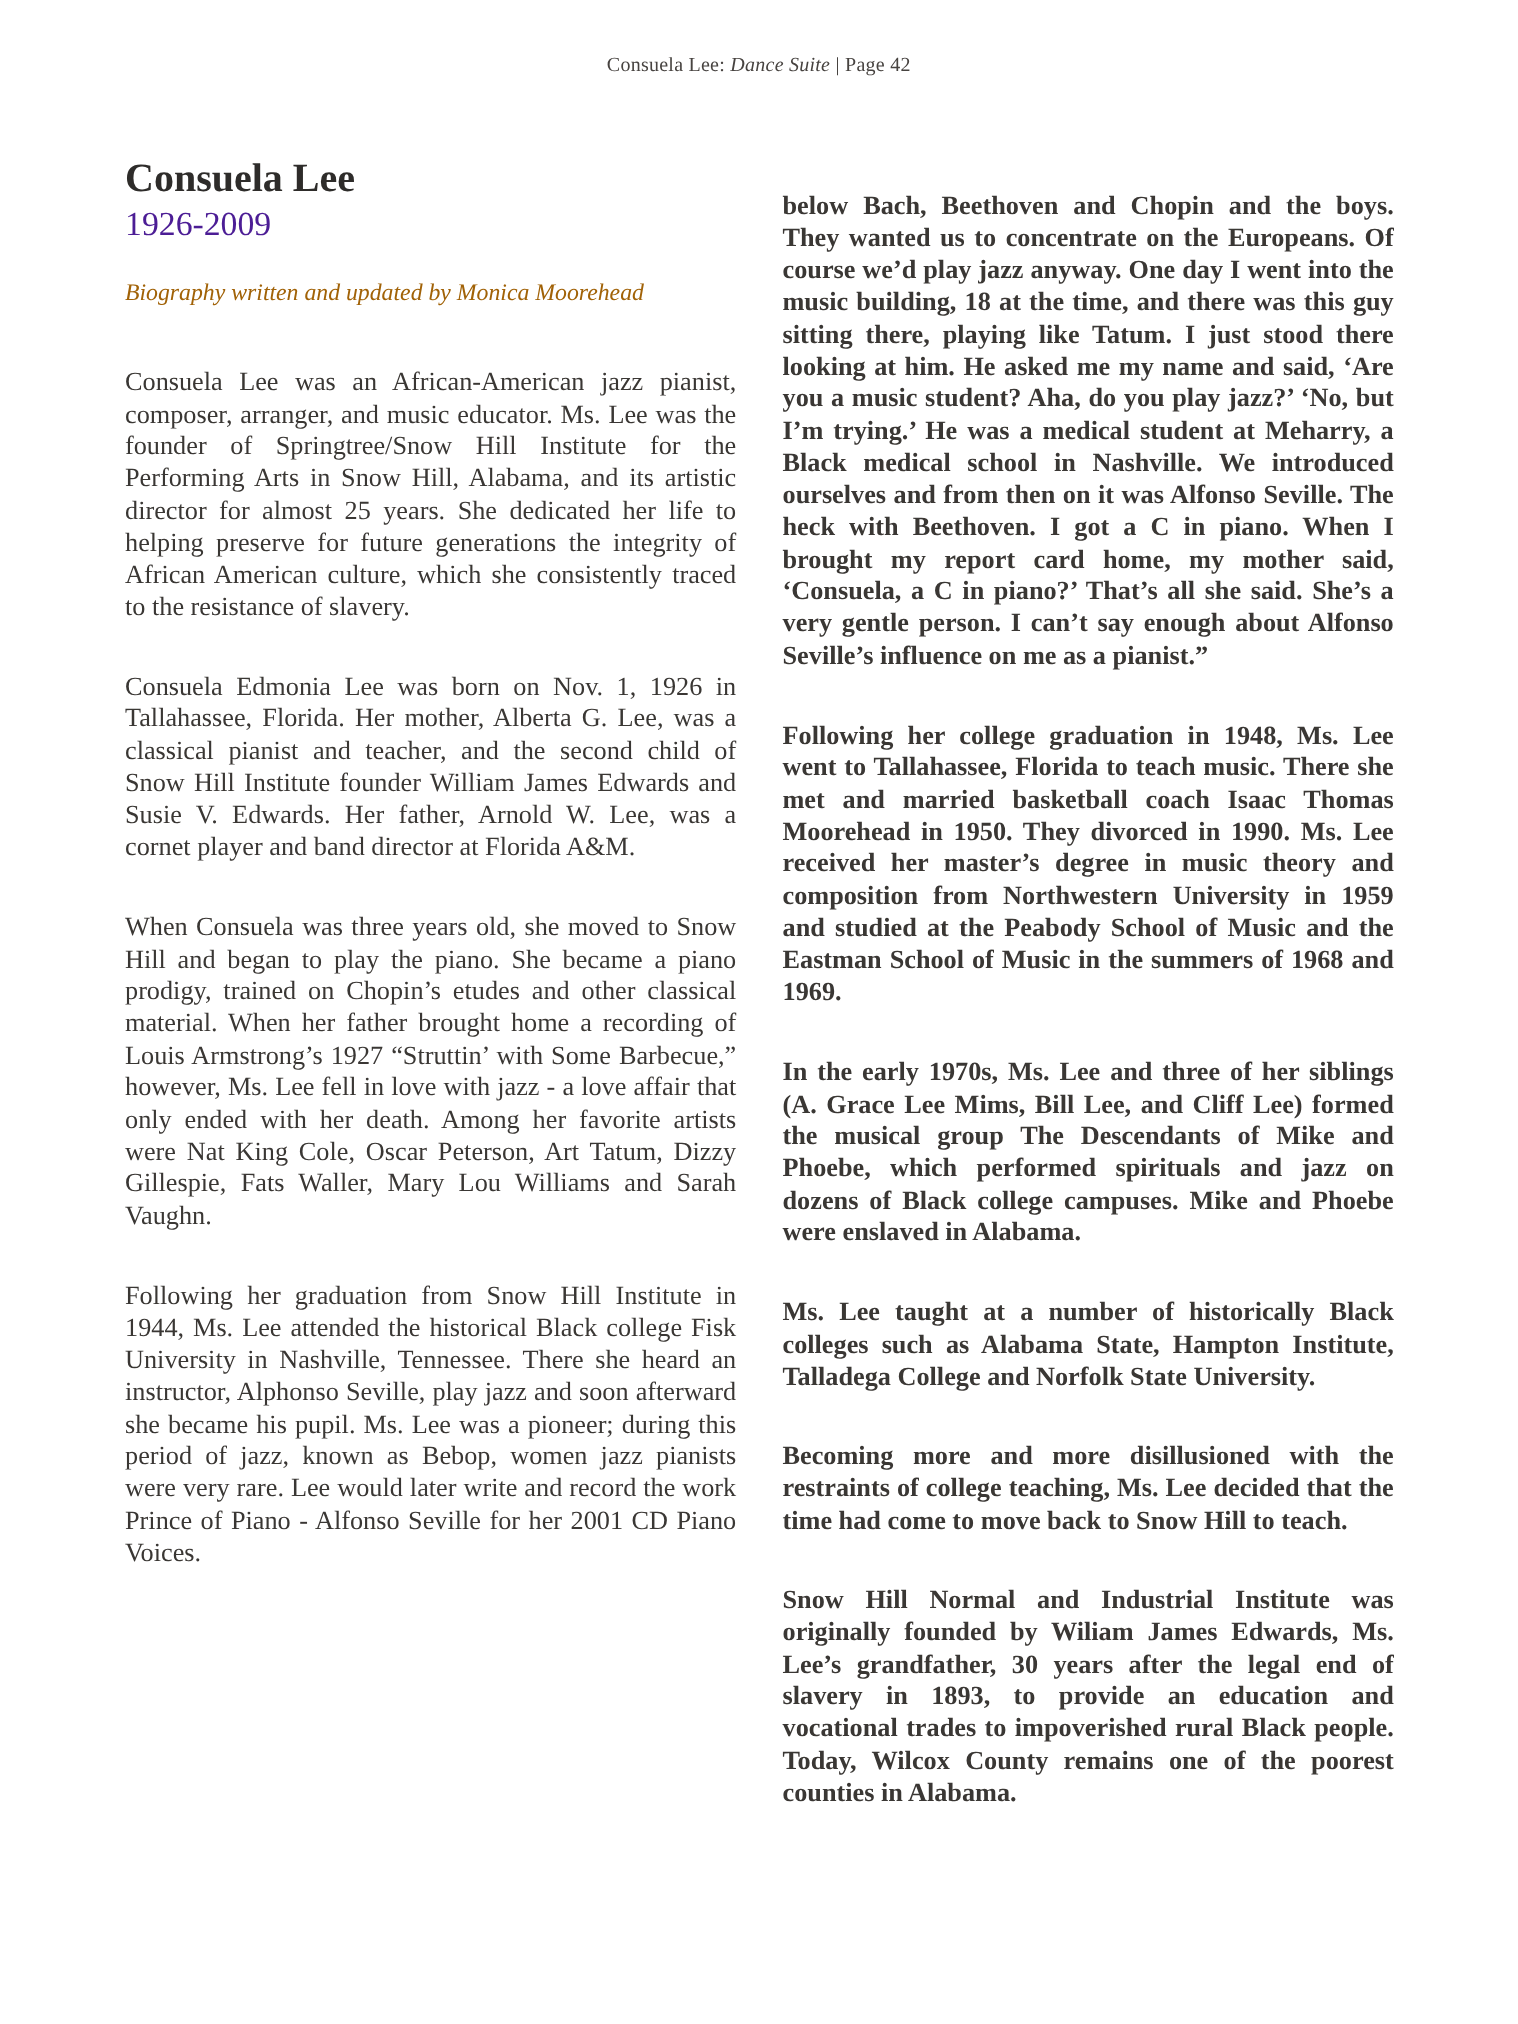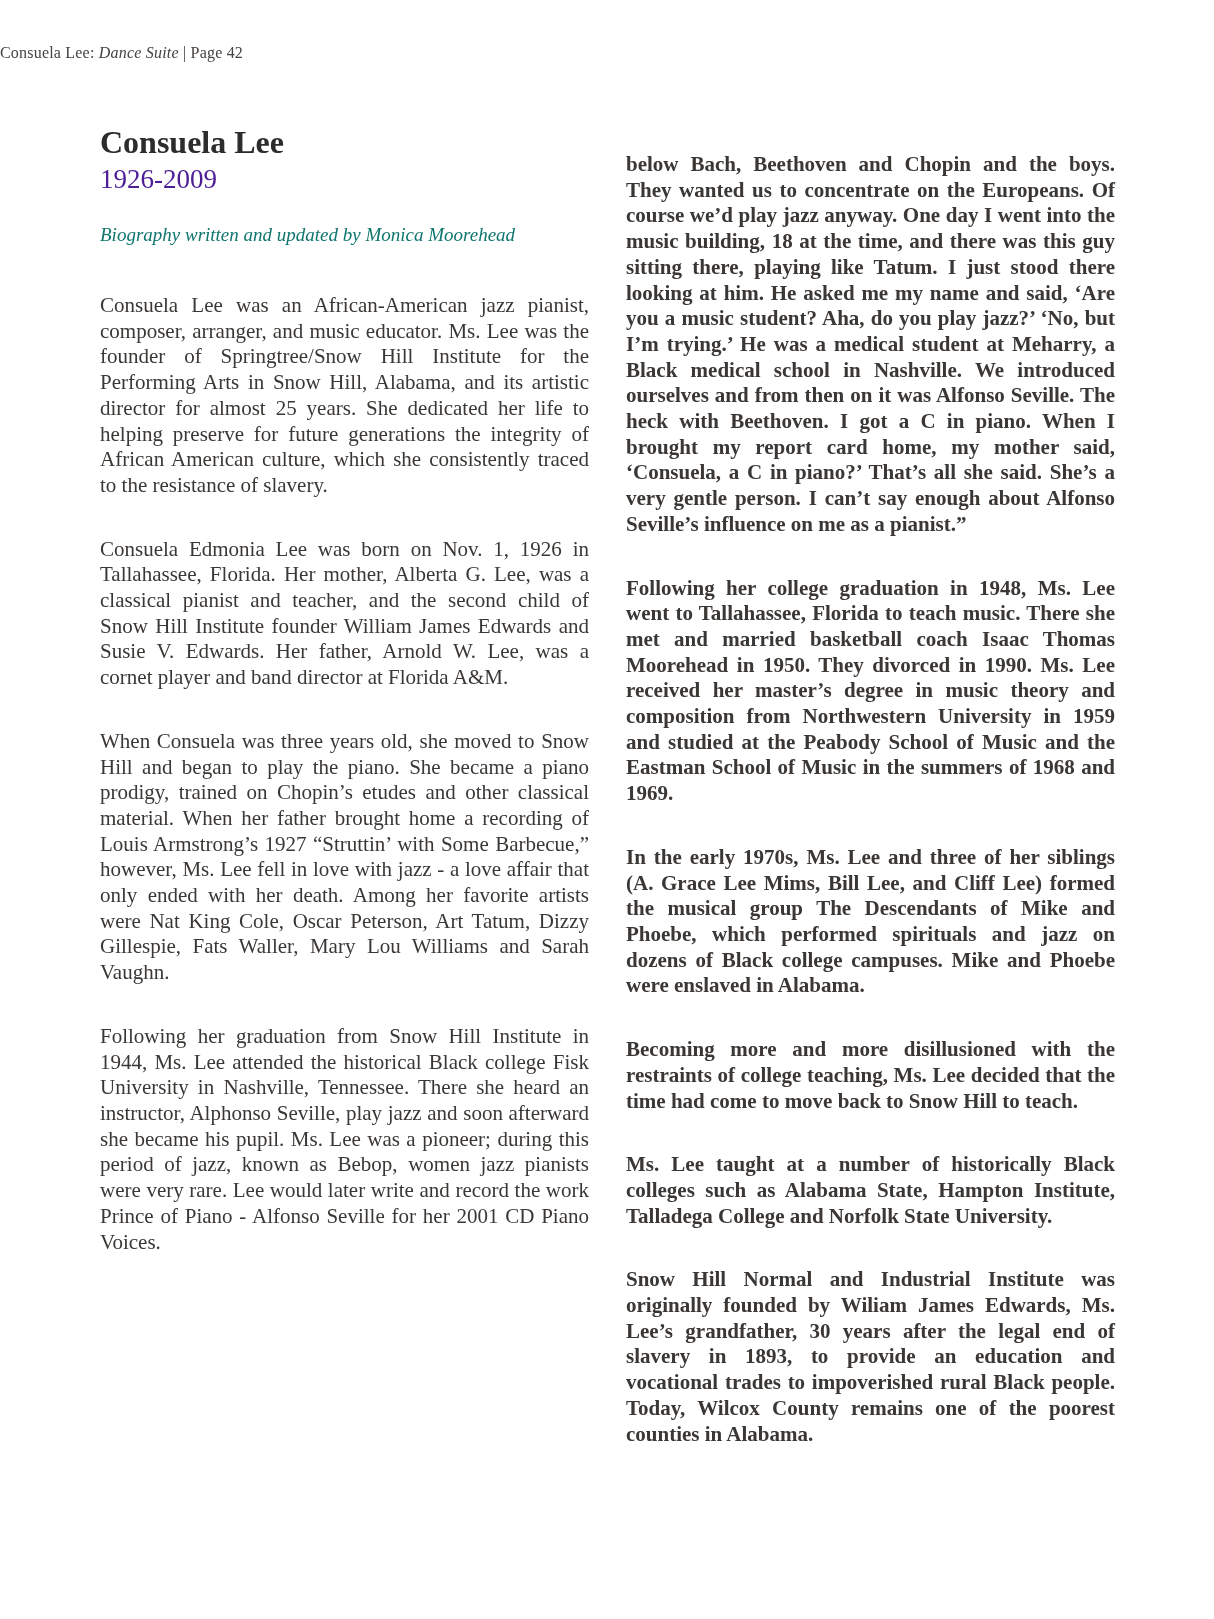--- a/index.html
+++ b/index.html
@@ -10,20 +10,21 @@
     position: relative;
     overflow: hidden;
     font-family: "Liberation Serif", "DejaVu Serif", serif;
     color: #3a3734;
   }
   .running-header {
     position: absolute;
     top: 44px;
     left: 0;
     width: 100%;
+    text-align: center;
     font-size: 16px;
     color: #474340;
     letter-spacing: 0.2px;
   }
   .running-header .book { font-style: italic; }
   .col {
     position: absolute;
     width: 489px;
     text-align: justify;
     font-size: 21px;
@@ -44,21 +45,21 @@
     line-height: 1.15;
     margin-top: 5px;
     text-align: left;
     color: #4c1d95;
   }
   .byline {
     font-style: italic;
     font-size: 19px;
     margin-top: 27px;
     text-align: left;
-    color: #0f766e;
+    color: #a16207;
   }
   .col p { margin: 0 0 38px 0; }
   .col-left p:first-of-type { margin-top: 45px; }
 </style>
 </head>
 <body>
 
 <div class="running-header"><span>Consuela Lee: </span><span class="book">Dance Suite</span><span>  |  Page 42</span></div>
 
 <div class="col col-left">
@@ -68,16 +69,16 @@
   <p>Consuela Lee was an African-American jazz pianist, composer, arranger, and music educator. Ms. Lee was the founder of Springtree/Snow Hill Institute for the Performing Arts in Snow Hill, Alabama, and its artistic director for almost 25 years. She dedicated her life to helping preserve for future generations the integrity of African American culture, which she consistently traced to the resistance of slavery.</p>
   <p>Consuela Edmonia Lee was born on Nov. 1, 1926 in Tallahassee, Florida. Her mother, Alberta G. Lee, was a classical pianist and teacher, and the second child of Snow Hill Institute founder William James Edwards and Susie V. Edwards. Her father, Arnold W. Lee, was a cornet player and band director at Florida A&amp;M.</p>
   <p>When Consuela was three years old, she moved to Snow Hill and began to play the piano. She became a piano prodigy, trained on Chopin’s etudes and other classical material. When her father brought home a recording of Louis Armstrong’s 1927 “Struttin’ with Some Barbecue,” however, Ms. Lee fell in love with jazz - a love affair that only ended with her death. Among her favorite artists were Nat King Cole, Oscar Peterson, Art Tatum, Dizzy Gillespie, Fats Waller, Mary Lou Williams and Sarah Vaughn.</p>
   <p>Following her graduation from Snow Hill Institute in 1944, Ms. Lee attended the historical Black college Fisk University in Nashville, Tennessee. There she heard an instructor, Alphonso Seville, play jazz and soon afterward she became his pupil. Ms. Lee was a pioneer; during this period of jazz, known as Bebop, women jazz pianists were very rare. Lee would later write and record the work Prince of Piano - Alfonso Seville for her 2001 CD Piano Voices.</p>
 </div>
 
 <div class="col col-right">
   <p>below Bach, Beethoven and Chopin and the boys. They wanted us to concentrate on the Europeans. Of course we’d play jazz anyway. One day I went into the music building, 18 at the time, and there was this guy sitting there, playing like Tatum. I just stood there looking at him. He asked me my name and said, ‘Are you a music student? Aha, do you play jazz?’ ‘No, but I’m trying.’ He was a medical student at Meharry, a Black medical school in Nashville. We introduced ourselves and from then on it was Alfonso Seville. The heck with Beethoven. I got a C in piano. When I brought my report card home, my mother said, ‘Consuela, a C in piano?’ That’s all she said. She’s a very gentle person. I can’t say enough about Alfonso Seville’s influence on me as a pianist.”</p>
   <p>Following her college graduation in 1948, Ms. Lee went to Tallahassee, Florida to teach music. There she met and married basketball coach Isaac Thomas Moorehead in 1950. They divorced in 1990. Ms. Lee received her master’s degree in music theory and composition from Northwestern University in 1959 and studied at the Peabody School of Music and the Eastman School of Music in the summers of 1968 and 1969.</p>
   <p>In the early 1970s, Ms. Lee and three of her siblings (A. Grace Lee Mims, Bill Lee, and Cliff Lee) formed the musical group The Descendants of Mike and Phoebe, which performed spirituals and jazz on dozens of Black college campuses. Mike and Phoebe were enslaved in Alabama.</p>
+  <p>Ms. Lee taught at a number of historically Black colleges such as Alabama State, Hampton Institute, Talladega College and Norfolk State University.</p>
   <p>Becoming more and more disillusioned with the restraints of college teaching, Ms. Lee decided that the time had come to move back to Snow Hill to teach.</p>
-  <p>Ms. Lee taught at a number of historically Black colleges such as Alabama State, Hampton Institute, Talladega College and Norfolk State University.</p>
   <p>Snow Hill Normal and Industrial Institute was originally founded by Wiliam James Edwards, Ms. Lee’s grandfather, 30 years after the legal end of slavery in 1893, to provide an education and vocational trades to impoverished rural Black people. Today, Wilcox County remains one of the poorest counties in Alabama.</p>
 </div>
 
 </body></html>

